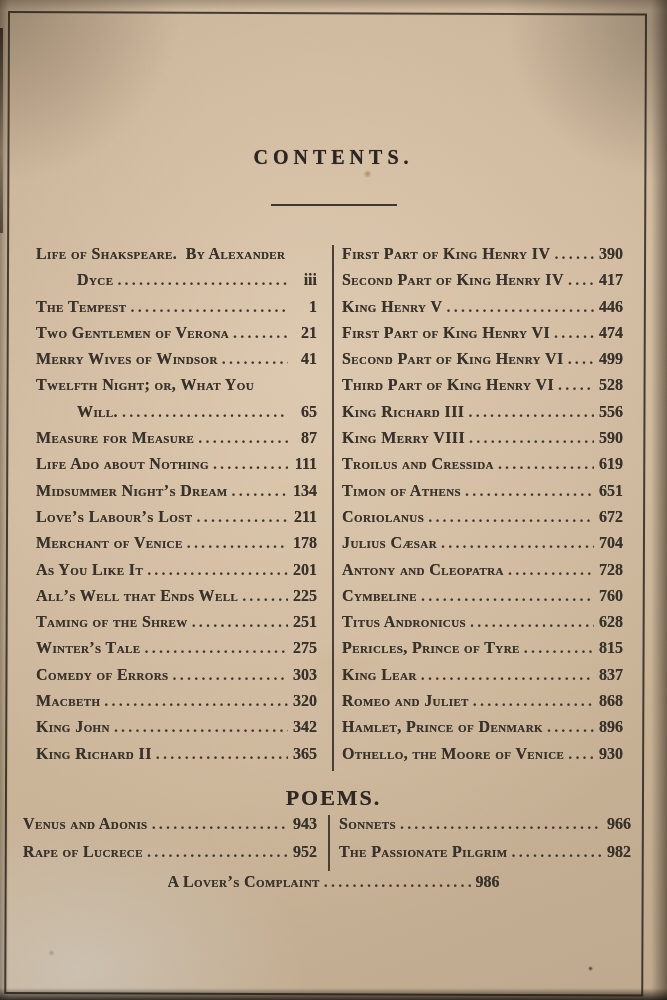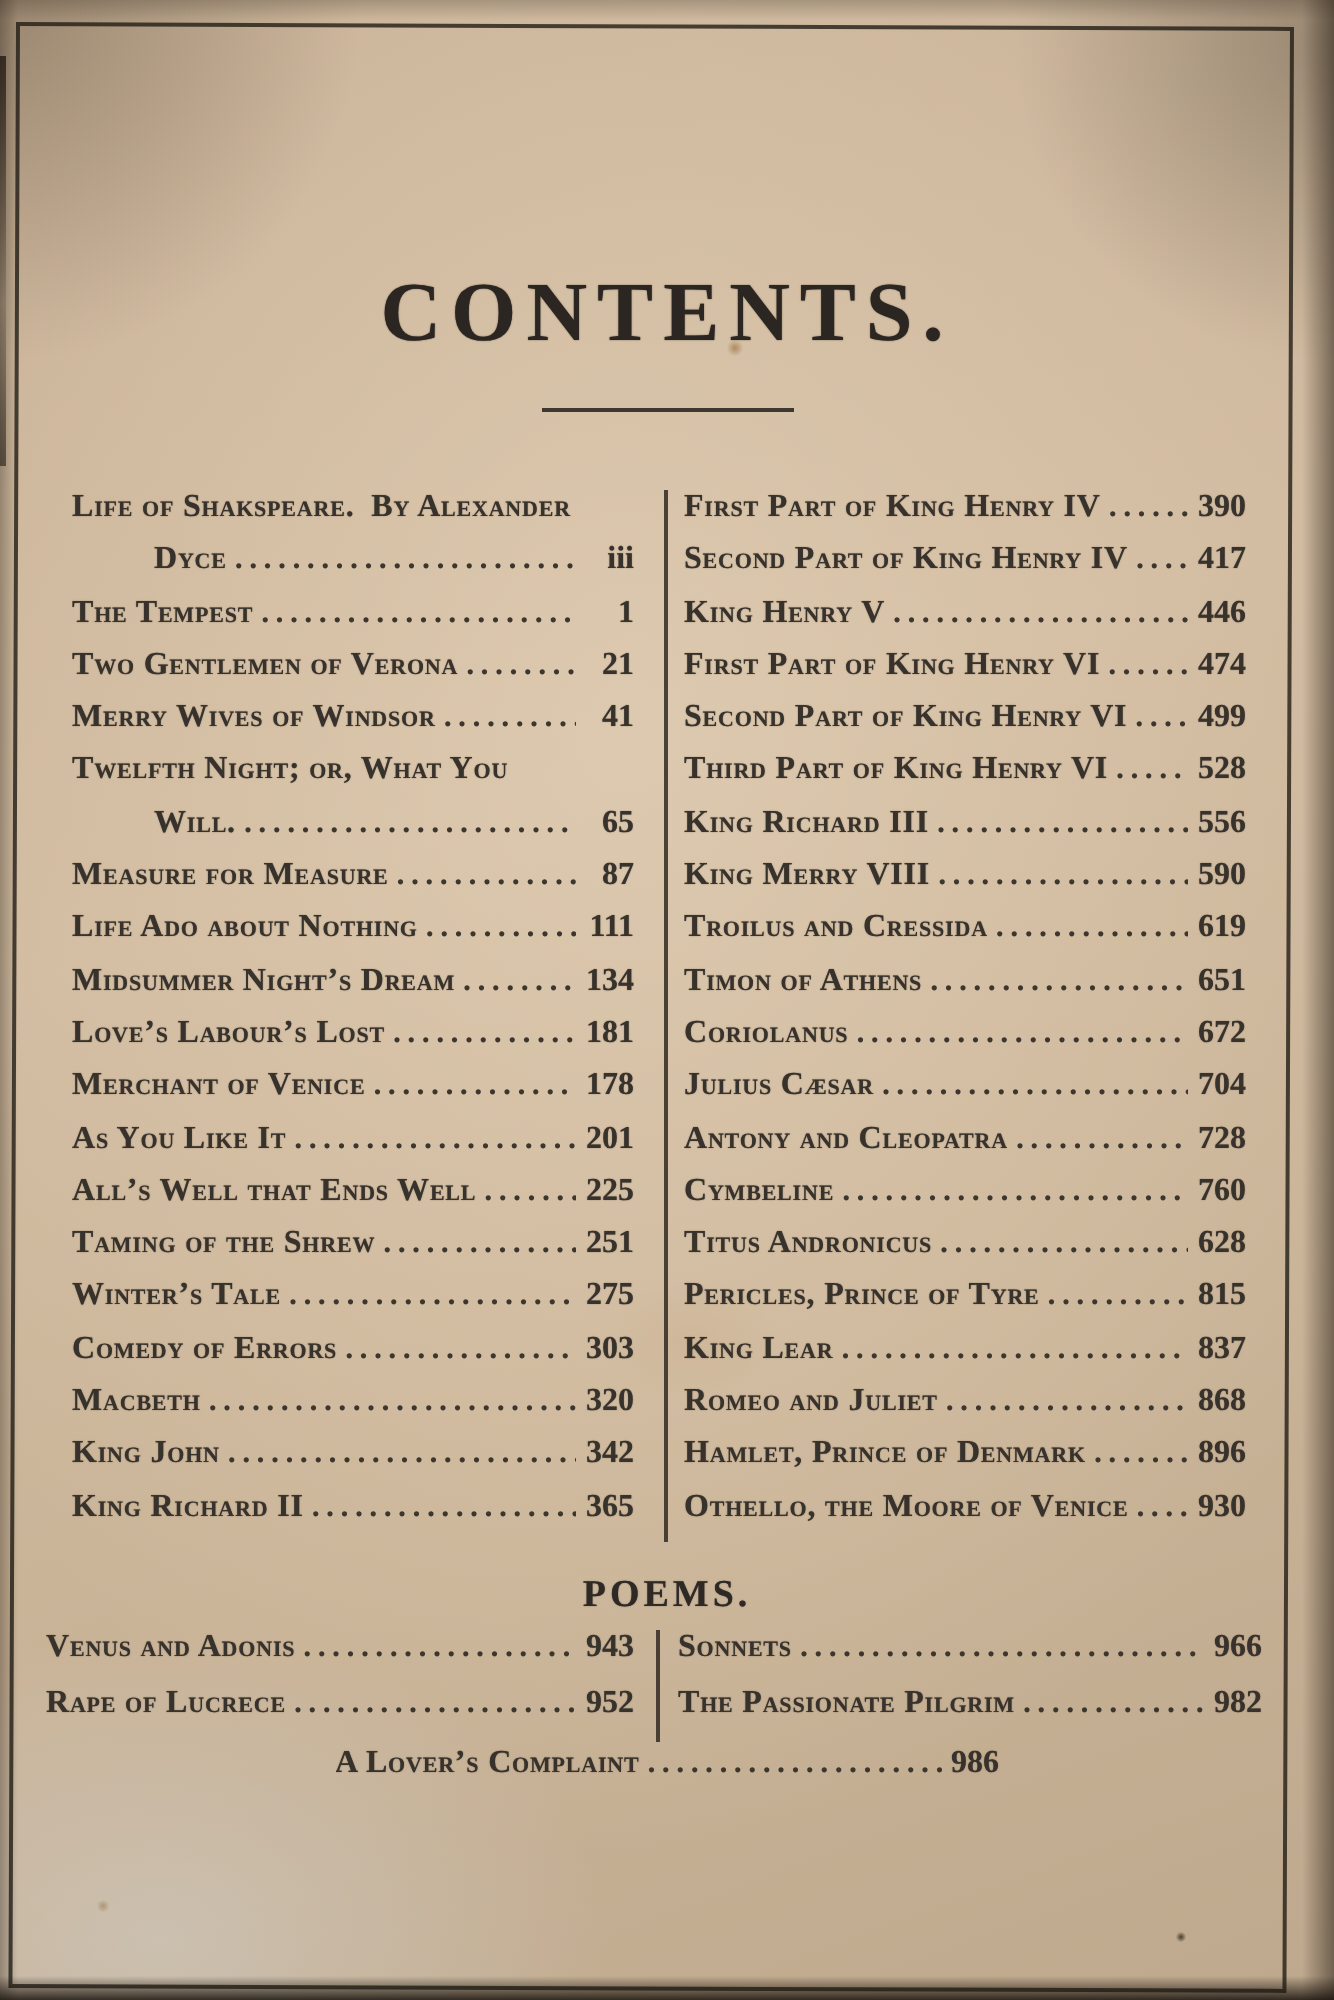--- a/index.html
+++ b/index.html
@@ -38,21 +38,21 @@
     background:radial-gradient(circle, rgba(40,30,20,0.8), rgba(40,30,20,0) 75%);}
   .stain.s3{left:48px;top:950px;width:7px;height:6px;
     background:radial-gradient(circle, rgba(140,100,50,0.45), rgba(140,100,50,0) 70%);}
   .stain.s4{left:300px;top:640px;width:90px;height:60px;
     background:radial-gradient(ellipse, rgba(190,150,110,0.16), rgba(190,150,110,0) 70%);}
 
   .content{position:relative;z-index:2;}
   .title{
     margin:140px 0 0 0;
     text-align:center;
-    font-size:42px;line-height:34px;
+    font-size:20px;line-height:34px;
     font-weight:700;
     letter-spacing:5px;
     color:#2b2621;
     text-shadow:0 0 0.7px rgba(43,38,33,0.8);
   }
   .title-rule{width:126px;height:2px;background:#3e3831;margin:30px auto 0 auto;}
 
   .toc{display:flex;margin-top:39px;font-size:16px;}
   .col-left{margin-left:36px;width:281px;}
   .divider{width:2px;background:rgba(48,42,34,0.85);margin-left:15px;}
@@ -73,21 +73,21 @@
   }
   .leader::after{
     content:"........................................................................";
     letter-spacing:3.2px;font-weight:700;color:#3c362e;
   }
   .pagenum{min-width:26px;text-align:right;font-weight:700;white-space:nowrap;
     text-shadow:0 0 0.6px rgba(48,40,30,0.6);}
 
   .poems-title{
     text-align:center;margin-top:16px;
-    font-size:19px;line-height:22px;font-weight:700;letter-spacing:2px;
+    font-size:22px;line-height:22px;font-weight:700;letter-spacing:2px;
     color:#2e2924;text-shadow:0 0 0.6px rgba(46,41,36,0.7);
   }
   .poems-cols{display:flex;margin-top:6px;font-size:16px;}
   .pcol-left{margin-left:23px;width:294px;}
   .pdivider{width:2px;background:rgba(48,42,34,0.85);margin-left:11px;}
   .pcol-right{margin-left:9px;width:292px;}
   .poems-cols .row{height:28px;}
   .poems-final{width:332px;margin:2px auto 0 auto;font-size:16px;}
   .poems-final .row{height:28px;}
 </style>
@@ -150,21 +150,21 @@
             <span class="pagenum">111</span>
           </div>
           <div class="row">
             <span class="label">Midsummer Night’s Dream</span>
             <span class="leader"></span>
             <span class="pagenum">134</span>
           </div>
           <div class="row">
             <span class="label">Love’s Labour’s Lost</span>
             <span class="leader"></span>
-            <span class="pagenum">181</span>
+            <span class="pagenum">211</span>
           </div>
           <div class="row">
             <span class="label">Merchant of Venice</span>
             <span class="leader"></span>
             <span class="pagenum">178</span>
           </div>
           <div class="row">
             <span class="label">As You Like It</span>
             <span class="leader"></span>
             <span class="pagenum">201</span>

